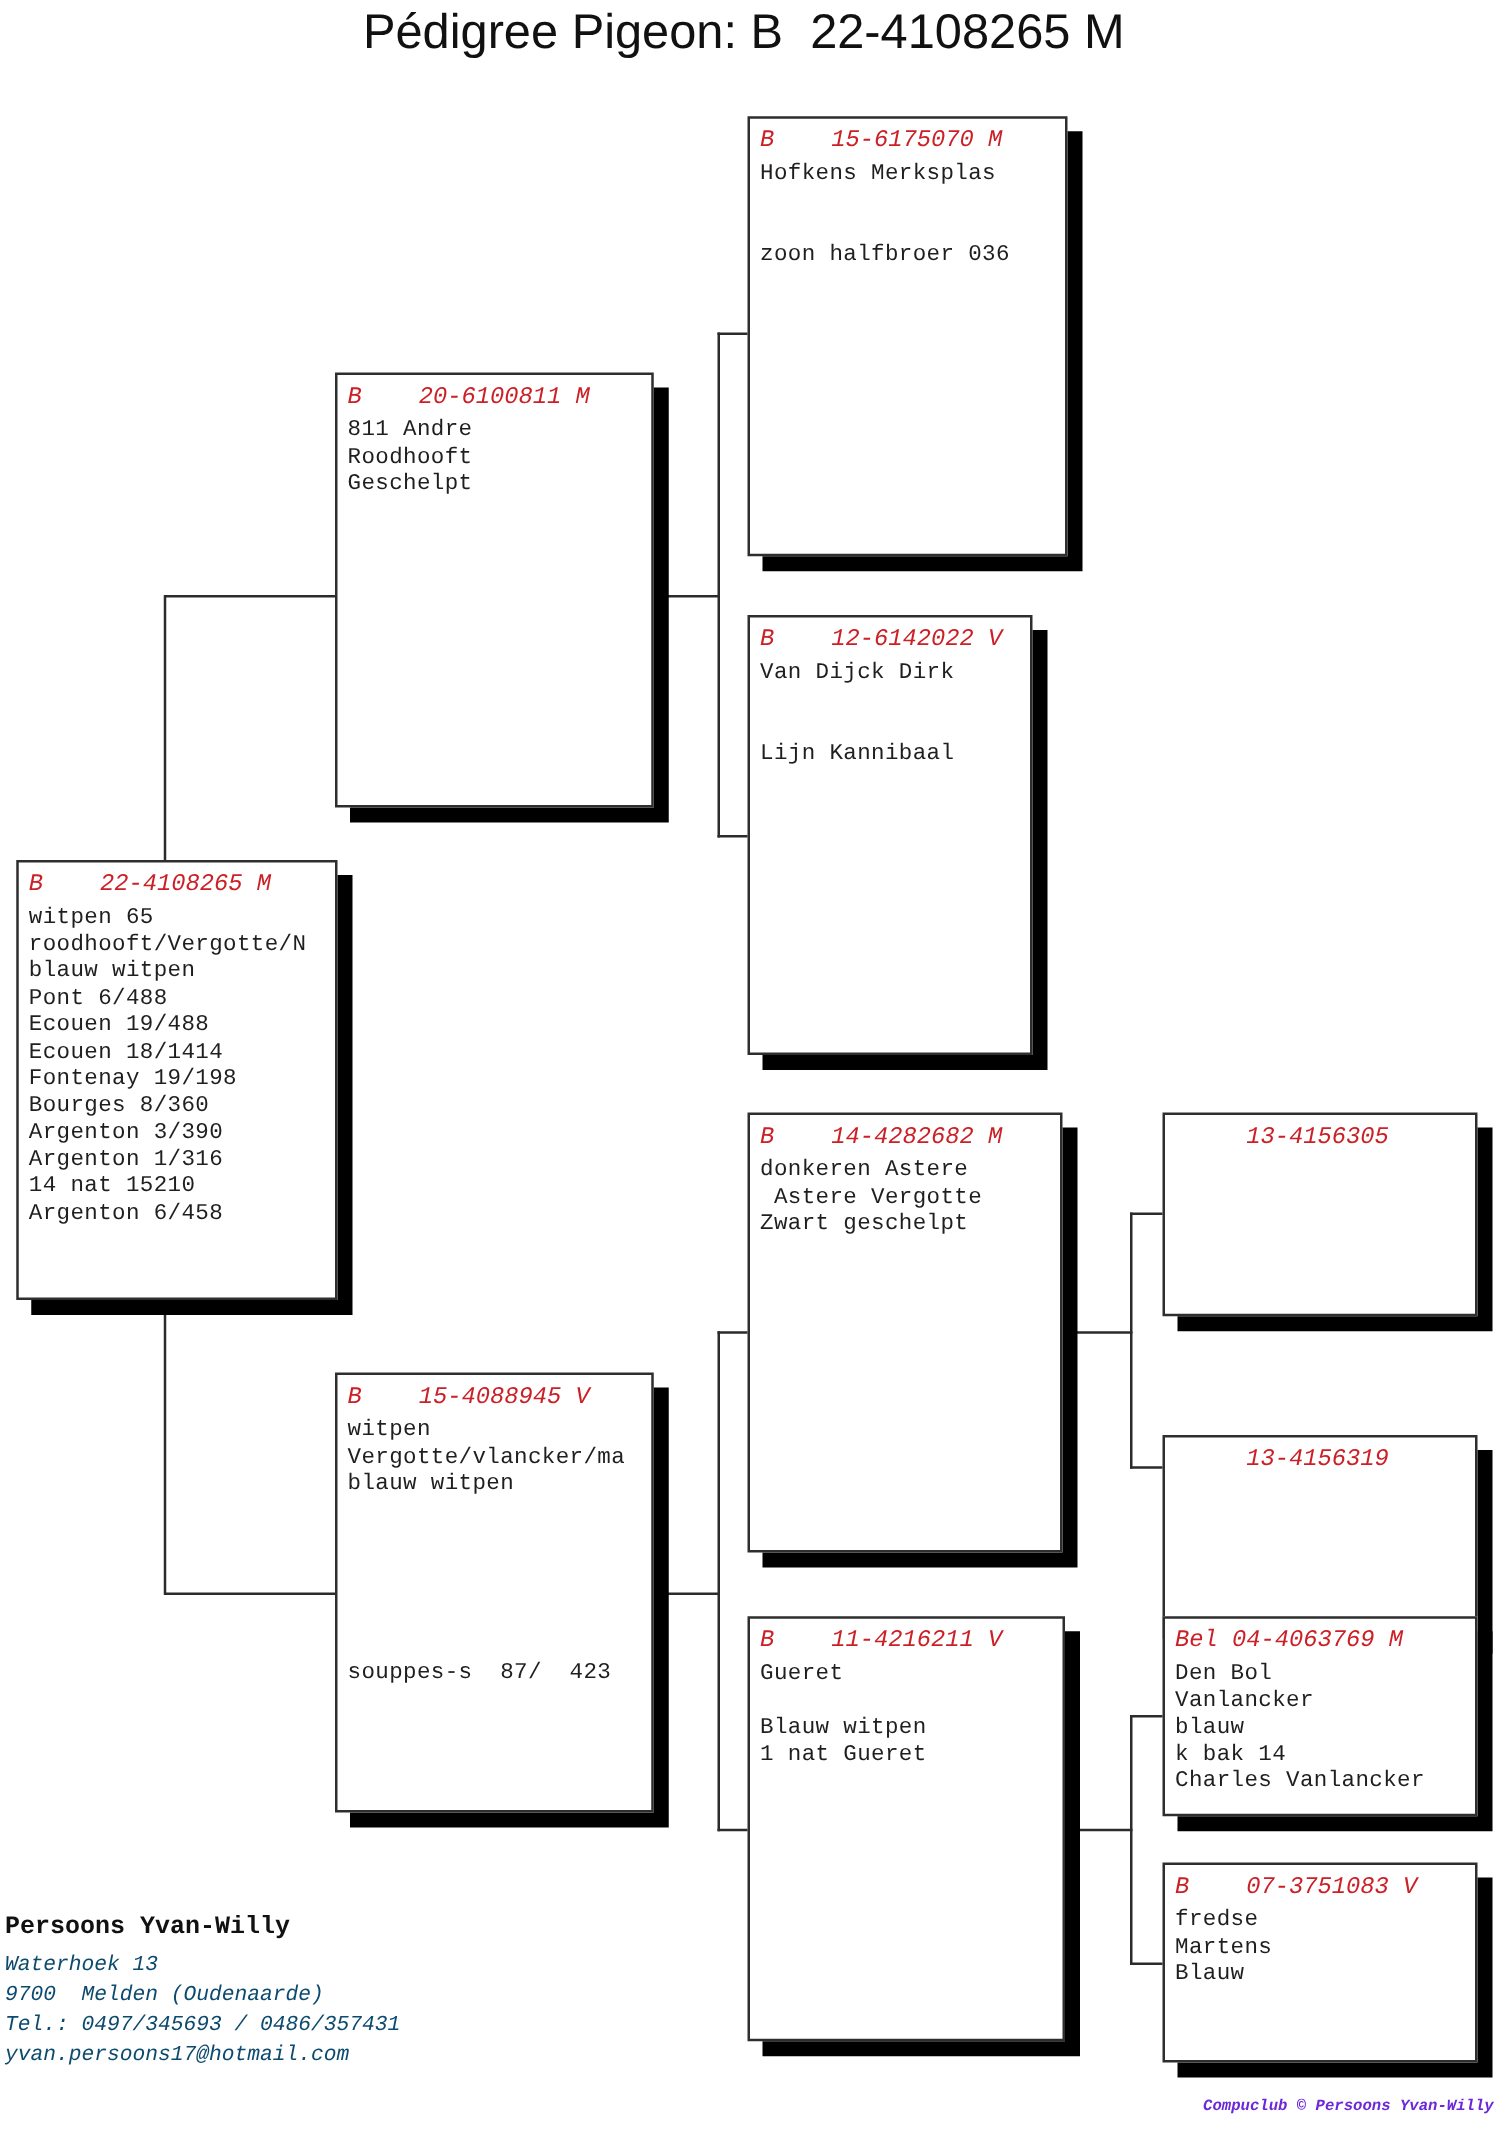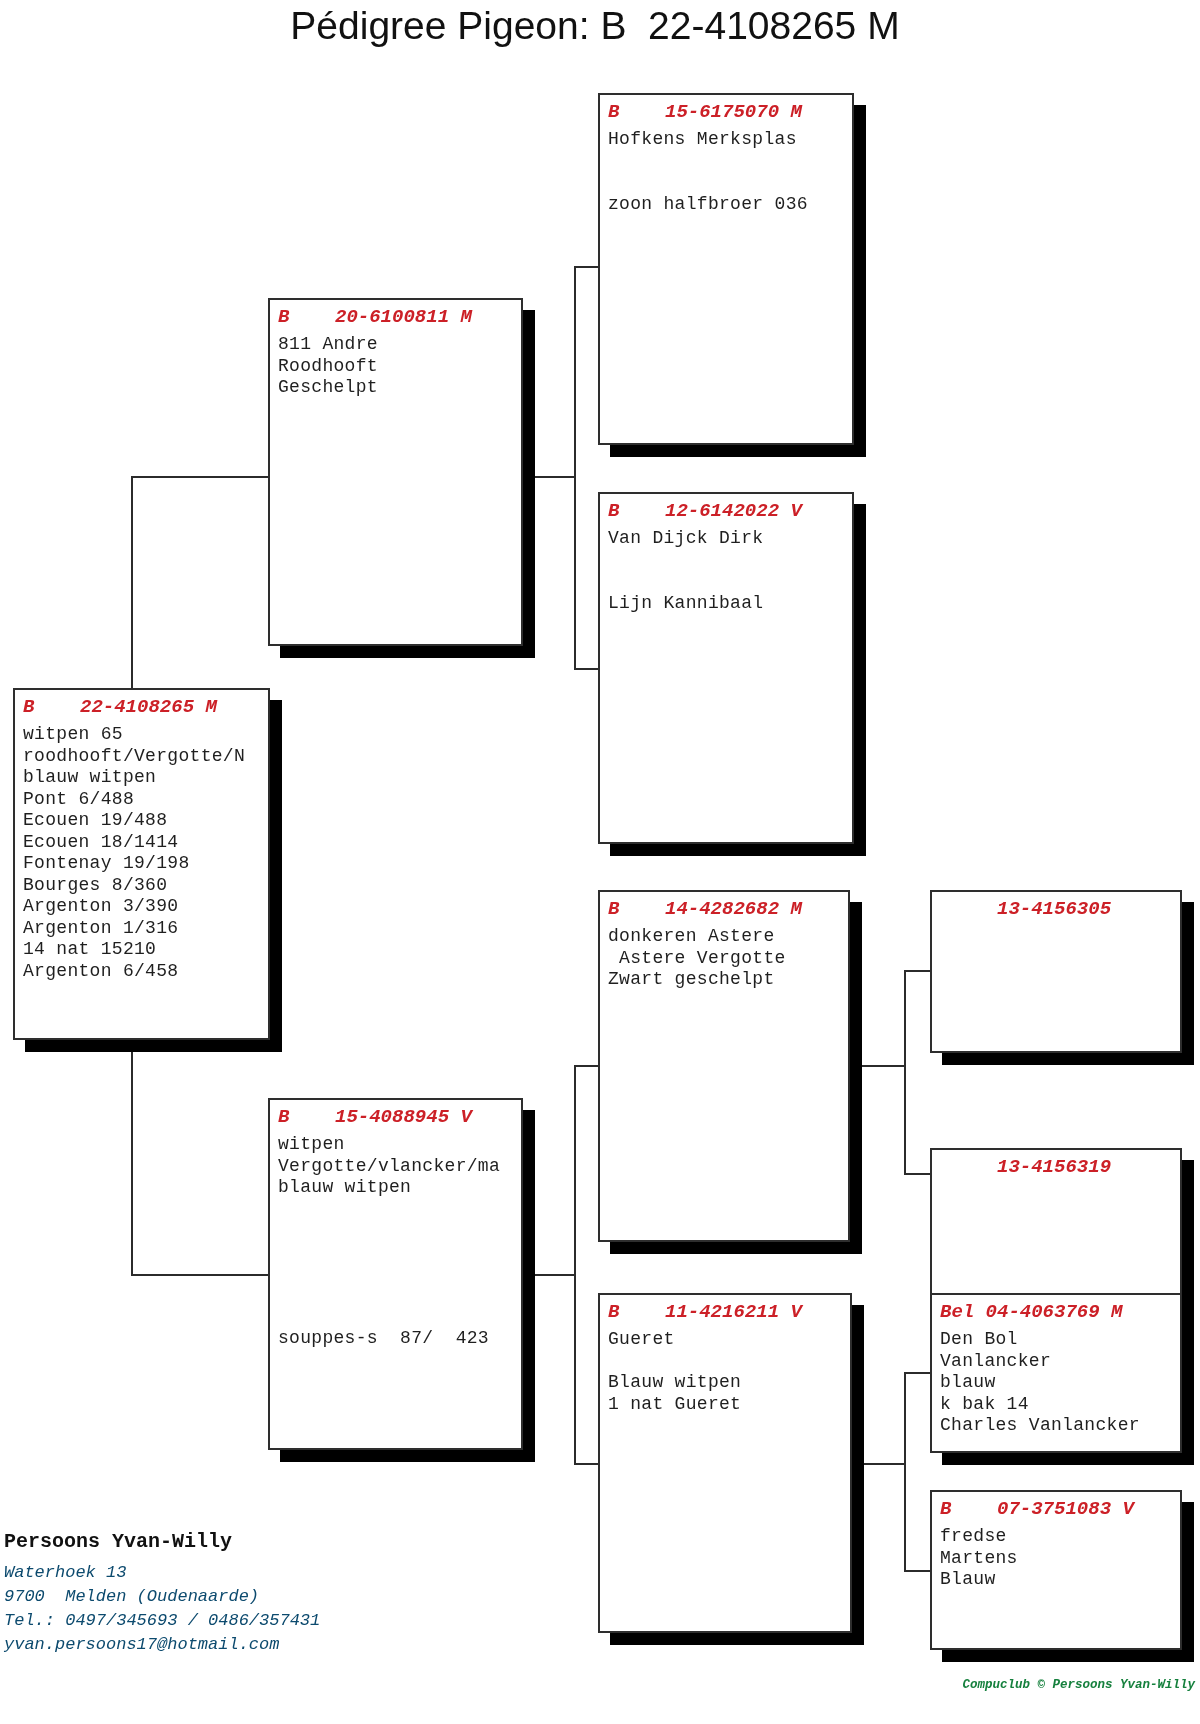--- a/index.html
+++ b/index.html
@@ -27,21 +27,21 @@
   .pbox{
     position:absolute;
     box-sizing:border-box;
     background:#ffffff;
     border:2px solid #2e2e2e;
     box-shadow:12px 12px 0 0 var(--shadow,#000000);
     padding:6px 8px 4px 8px;
   }
   .pbox-header{
     font-size:19px;
-    font-weight:bold;
+    font-weight:normal;
     font-style:italic;
     color:var(--ring-red,#cc2027);
     white-space:pre;
     min-height:24px;
     margin-bottom:4px;
   }
   .pbox-line{
     font-size:18px;
     line-height:21.5px;
     min-height:21.5px;
@@ -71,21 +71,21 @@
     color:#0c4a6e;
     font-style:italic;
   }
   .credit{
     position:absolute;
     right:5px; top:1678px;
     font-size:12.5px;
     font-weight:bold;
     font-style:italic;
     white-space:pre;
-    color:#15803d;
+    color:#6d28d9;
   }
 </style>
 </head>
 <body>
 
 <div class="page">
 
   <h1 class="title">Pédigree Pigeon: B  22-4108265 M</h1>
 
   <div class="cline h" style="left:132px;top:476px;width:138px"></div>
@@ -125,21 +125,21 @@
 
   <div class="pbox" style="left:268px;top:298px;width:255px;height:348px">
     <div class="pbox-header">B    20-6100811 M</div>
     <div class="pbox-body">
         <div class="pbox-line">811 Andre</div>
         <div class="pbox-line">Roodhooft</div>
         <div class="pbox-line">Geschelpt</div>
       </div>
   </div>
 
-  <div class="pbox" style="left:598px;top:492px;width:256px;height:352px">
+  <div class="pbox" style="left:598px;top:492px;width:228px;height:352px">
     <div class="pbox-header">B    12-6142022 V</div>
     <div class="pbox-body">
         <div class="pbox-line">Van Dijck Dirk</div>
         <div class="pbox-line"></div>
         <div class="pbox-line"></div>
         <div class="pbox-line">Lijn Kannibaal</div>
       </div>
   </div>
 
   <div class="pbox" style="left:13px;top:688px;width:257px;height:352px">

